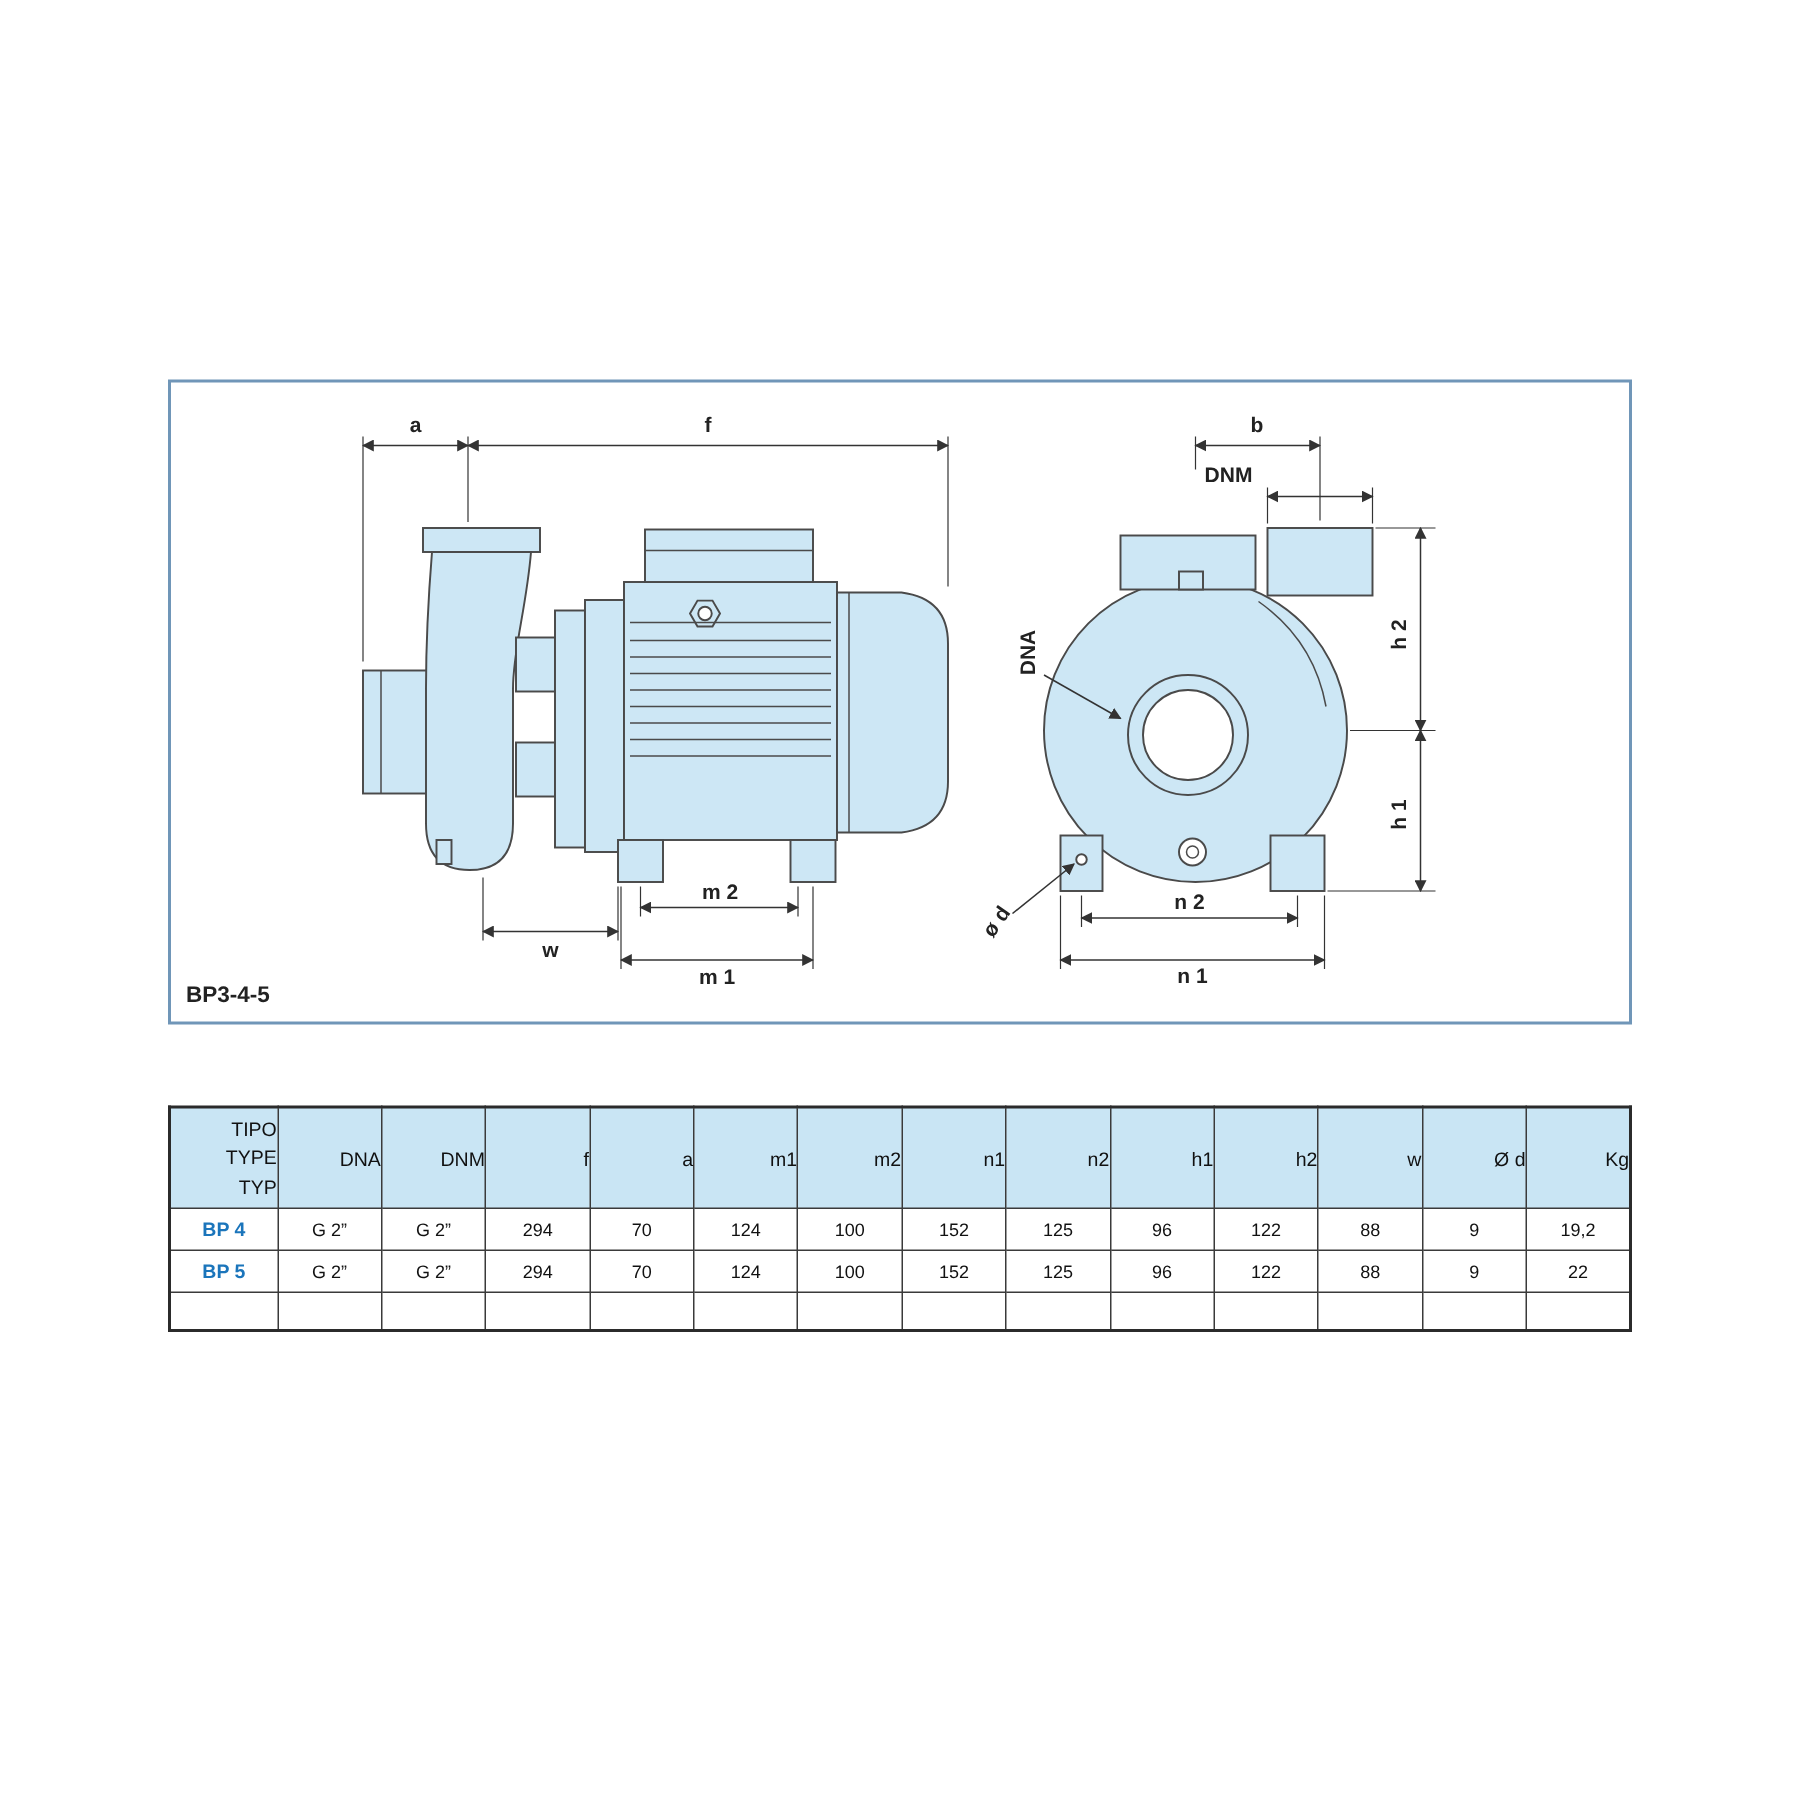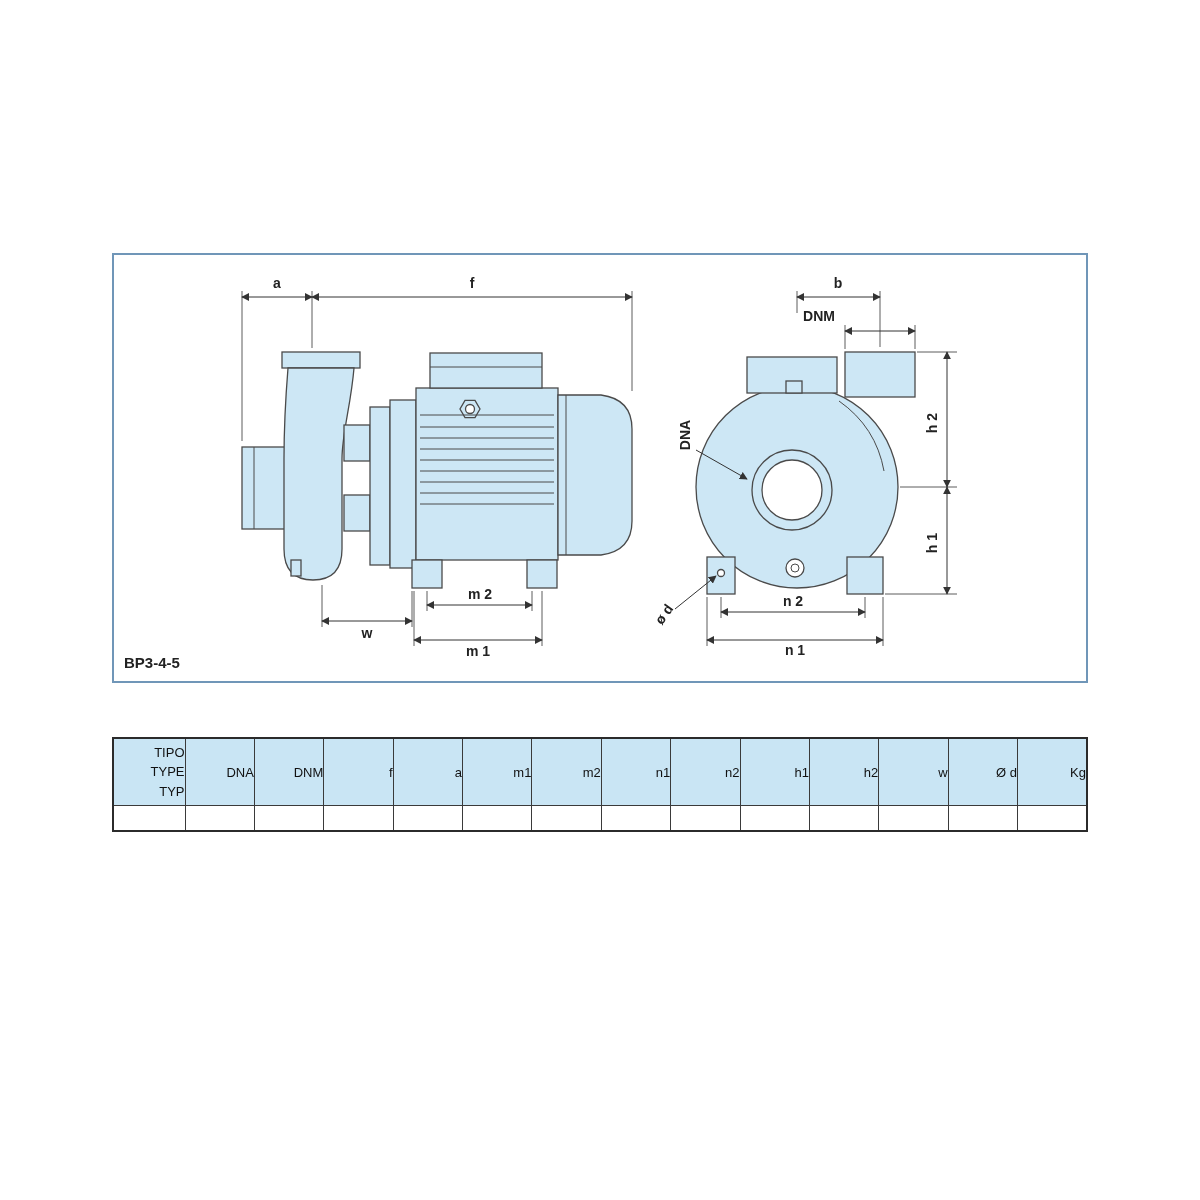--- a/index.html
+++ b/index.html
@@ -184,20 +184,52 @@
         <th>n1</th>
         <th>n2</th>
         <th>h1</th>
         <th>h2</th>
         <th>w</th>
         <th>Ø d</th>
         <th>Kg</th>
       </tr>
     </thead>
     <tbody>
+      <tr>
+        <td class="type">BP 4</td>
+        <td>G 2”</td>
+        <td>G 2”</td>
+        <td>294</td>
+        <td>70</td>
+        <td>124</td>
+        <td>100</td>
+        <td>152</td>
+        <td>125</td>
+        <td>96</td>
+        <td>122</td>
+        <td>88</td>
+        <td>9</td>
+        <td>19,2</td>
+      </tr>
+      <tr>
+        <td class="type">BP 5</td>
+        <td>G 2”</td>
+        <td>G 2”</td>
+        <td>294</td>
+        <td>70</td>
+        <td>124</td>
+        <td>100</td>
+        <td>152</td>
+        <td>125</td>
+        <td>96</td>
+        <td>122</td>
+        <td>88</td>
+        <td>9</td>
+        <td>22</td>
+      </tr>
       <tr class="empty">
         <td></td>
           <td></td>
         <td></td>
           <td></td>
         <td></td>
           <td></td>
         <td></td>
           <td></td>
         <td></td>

